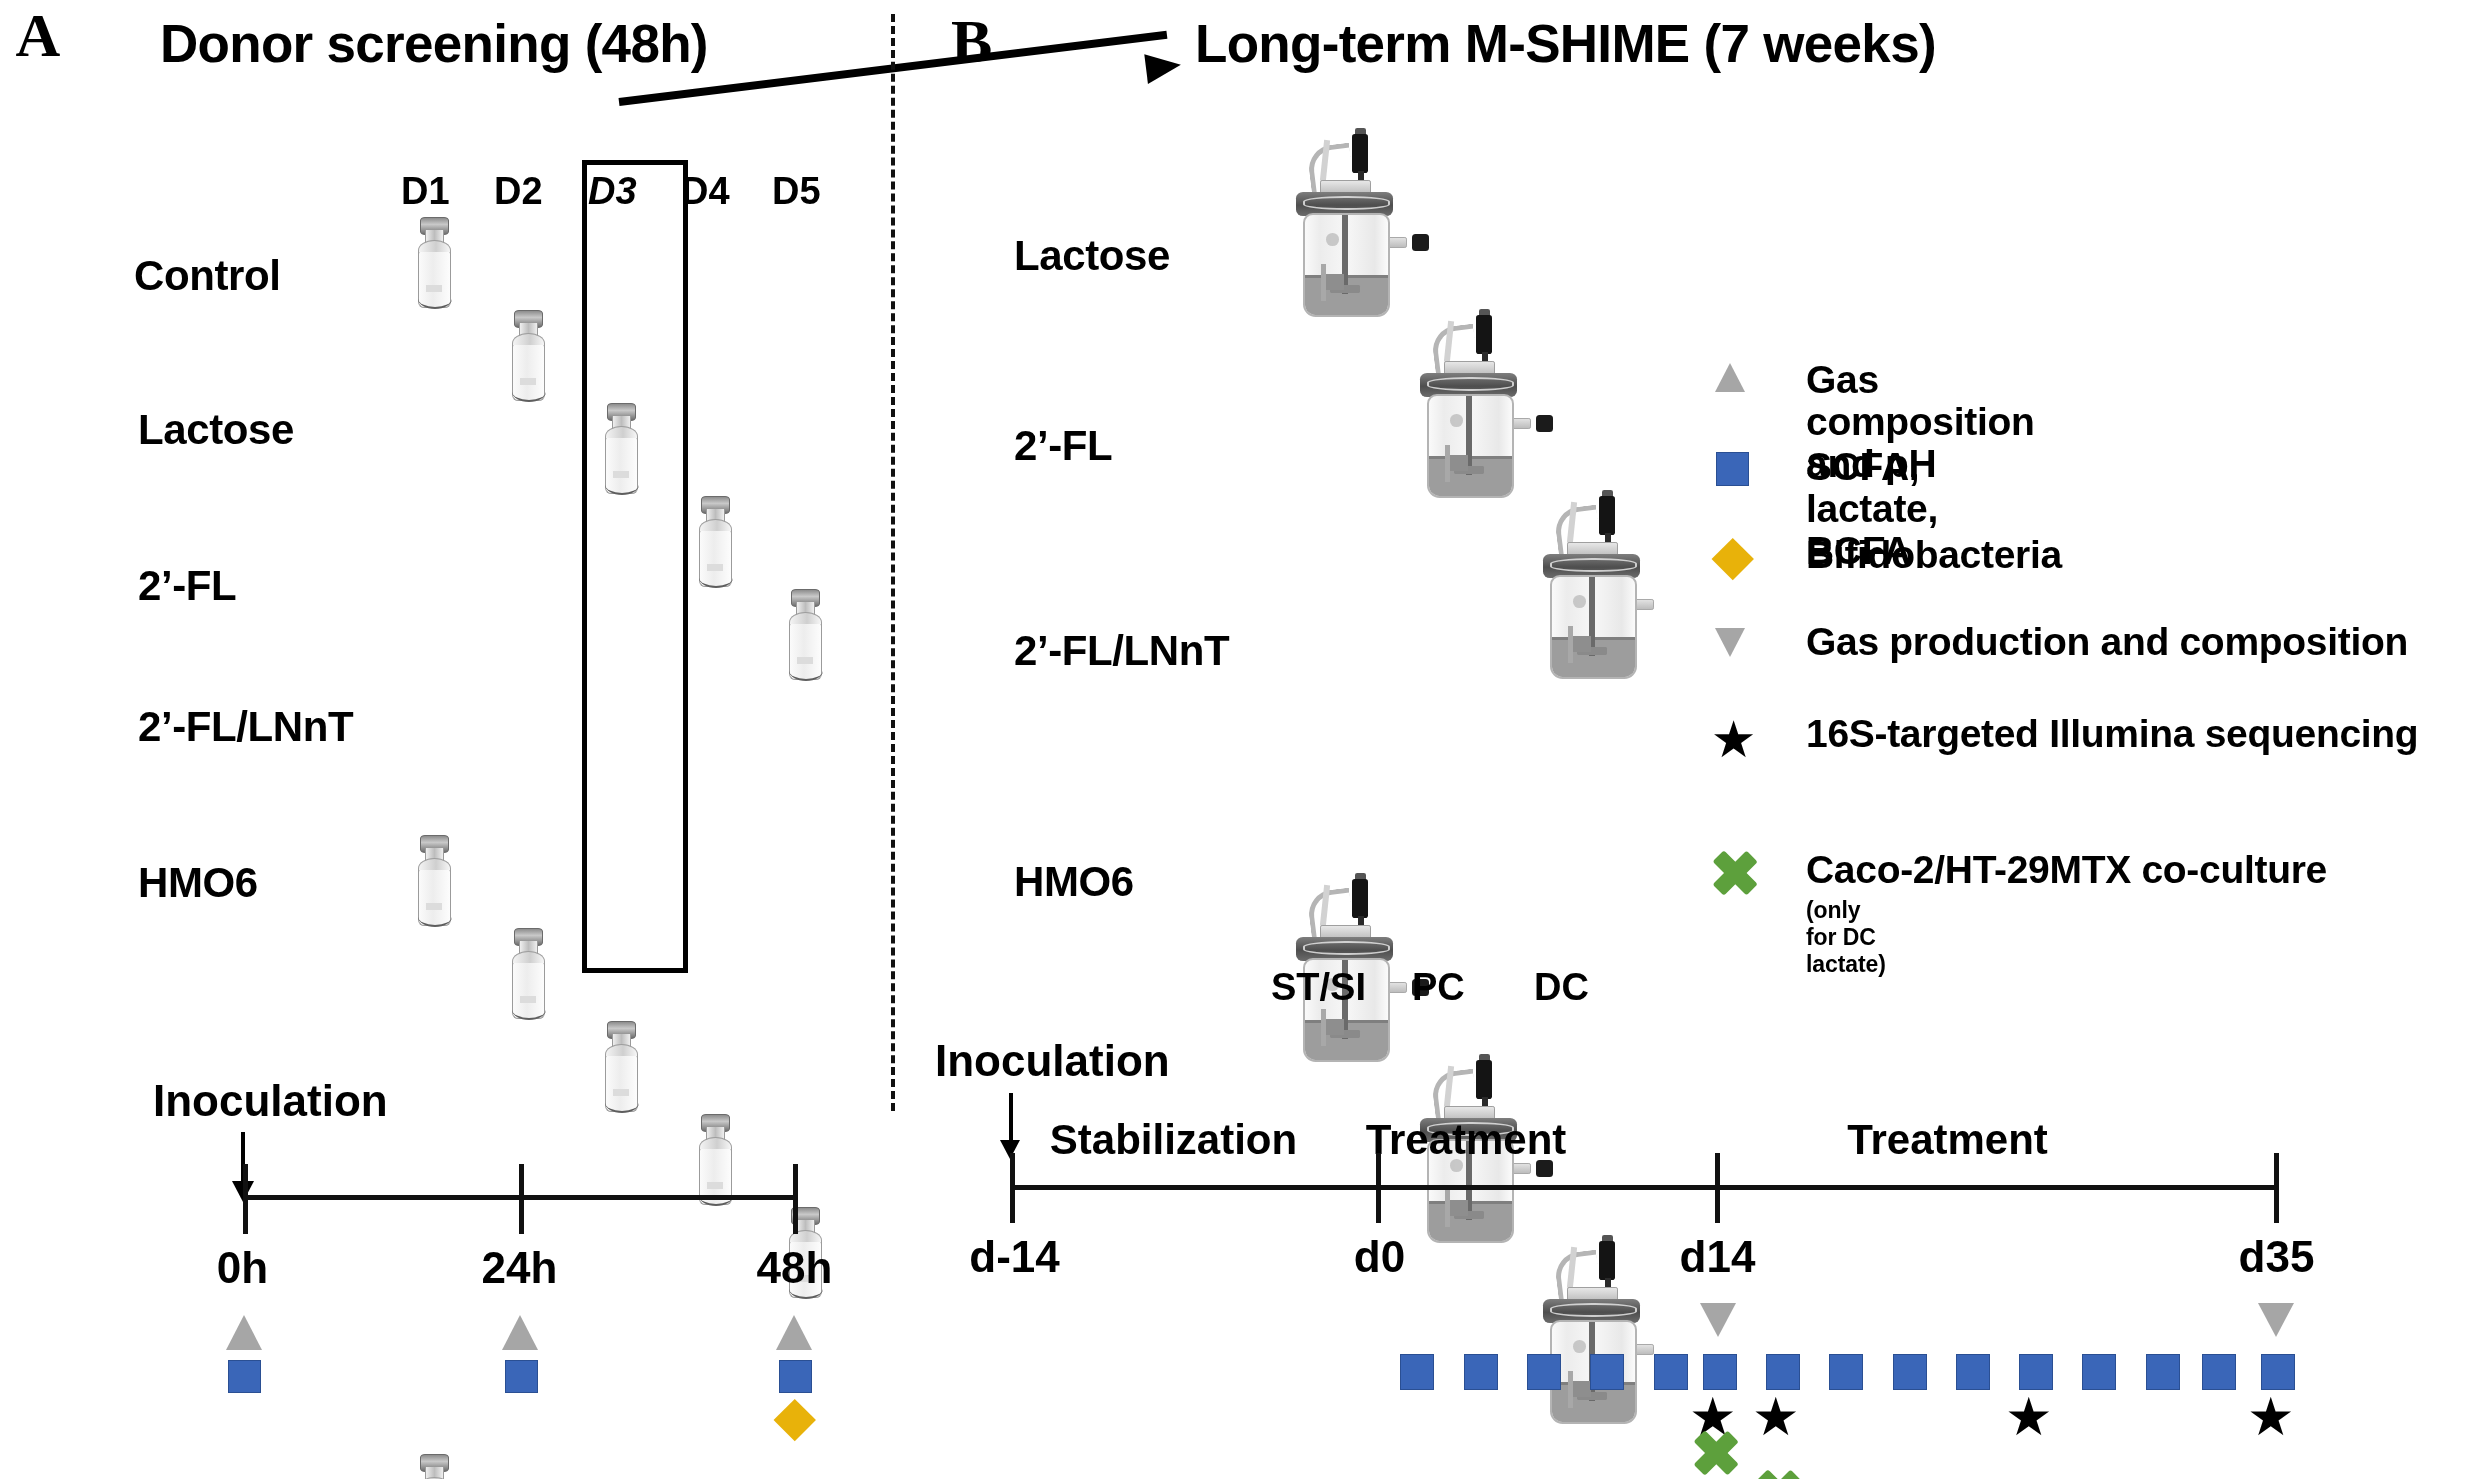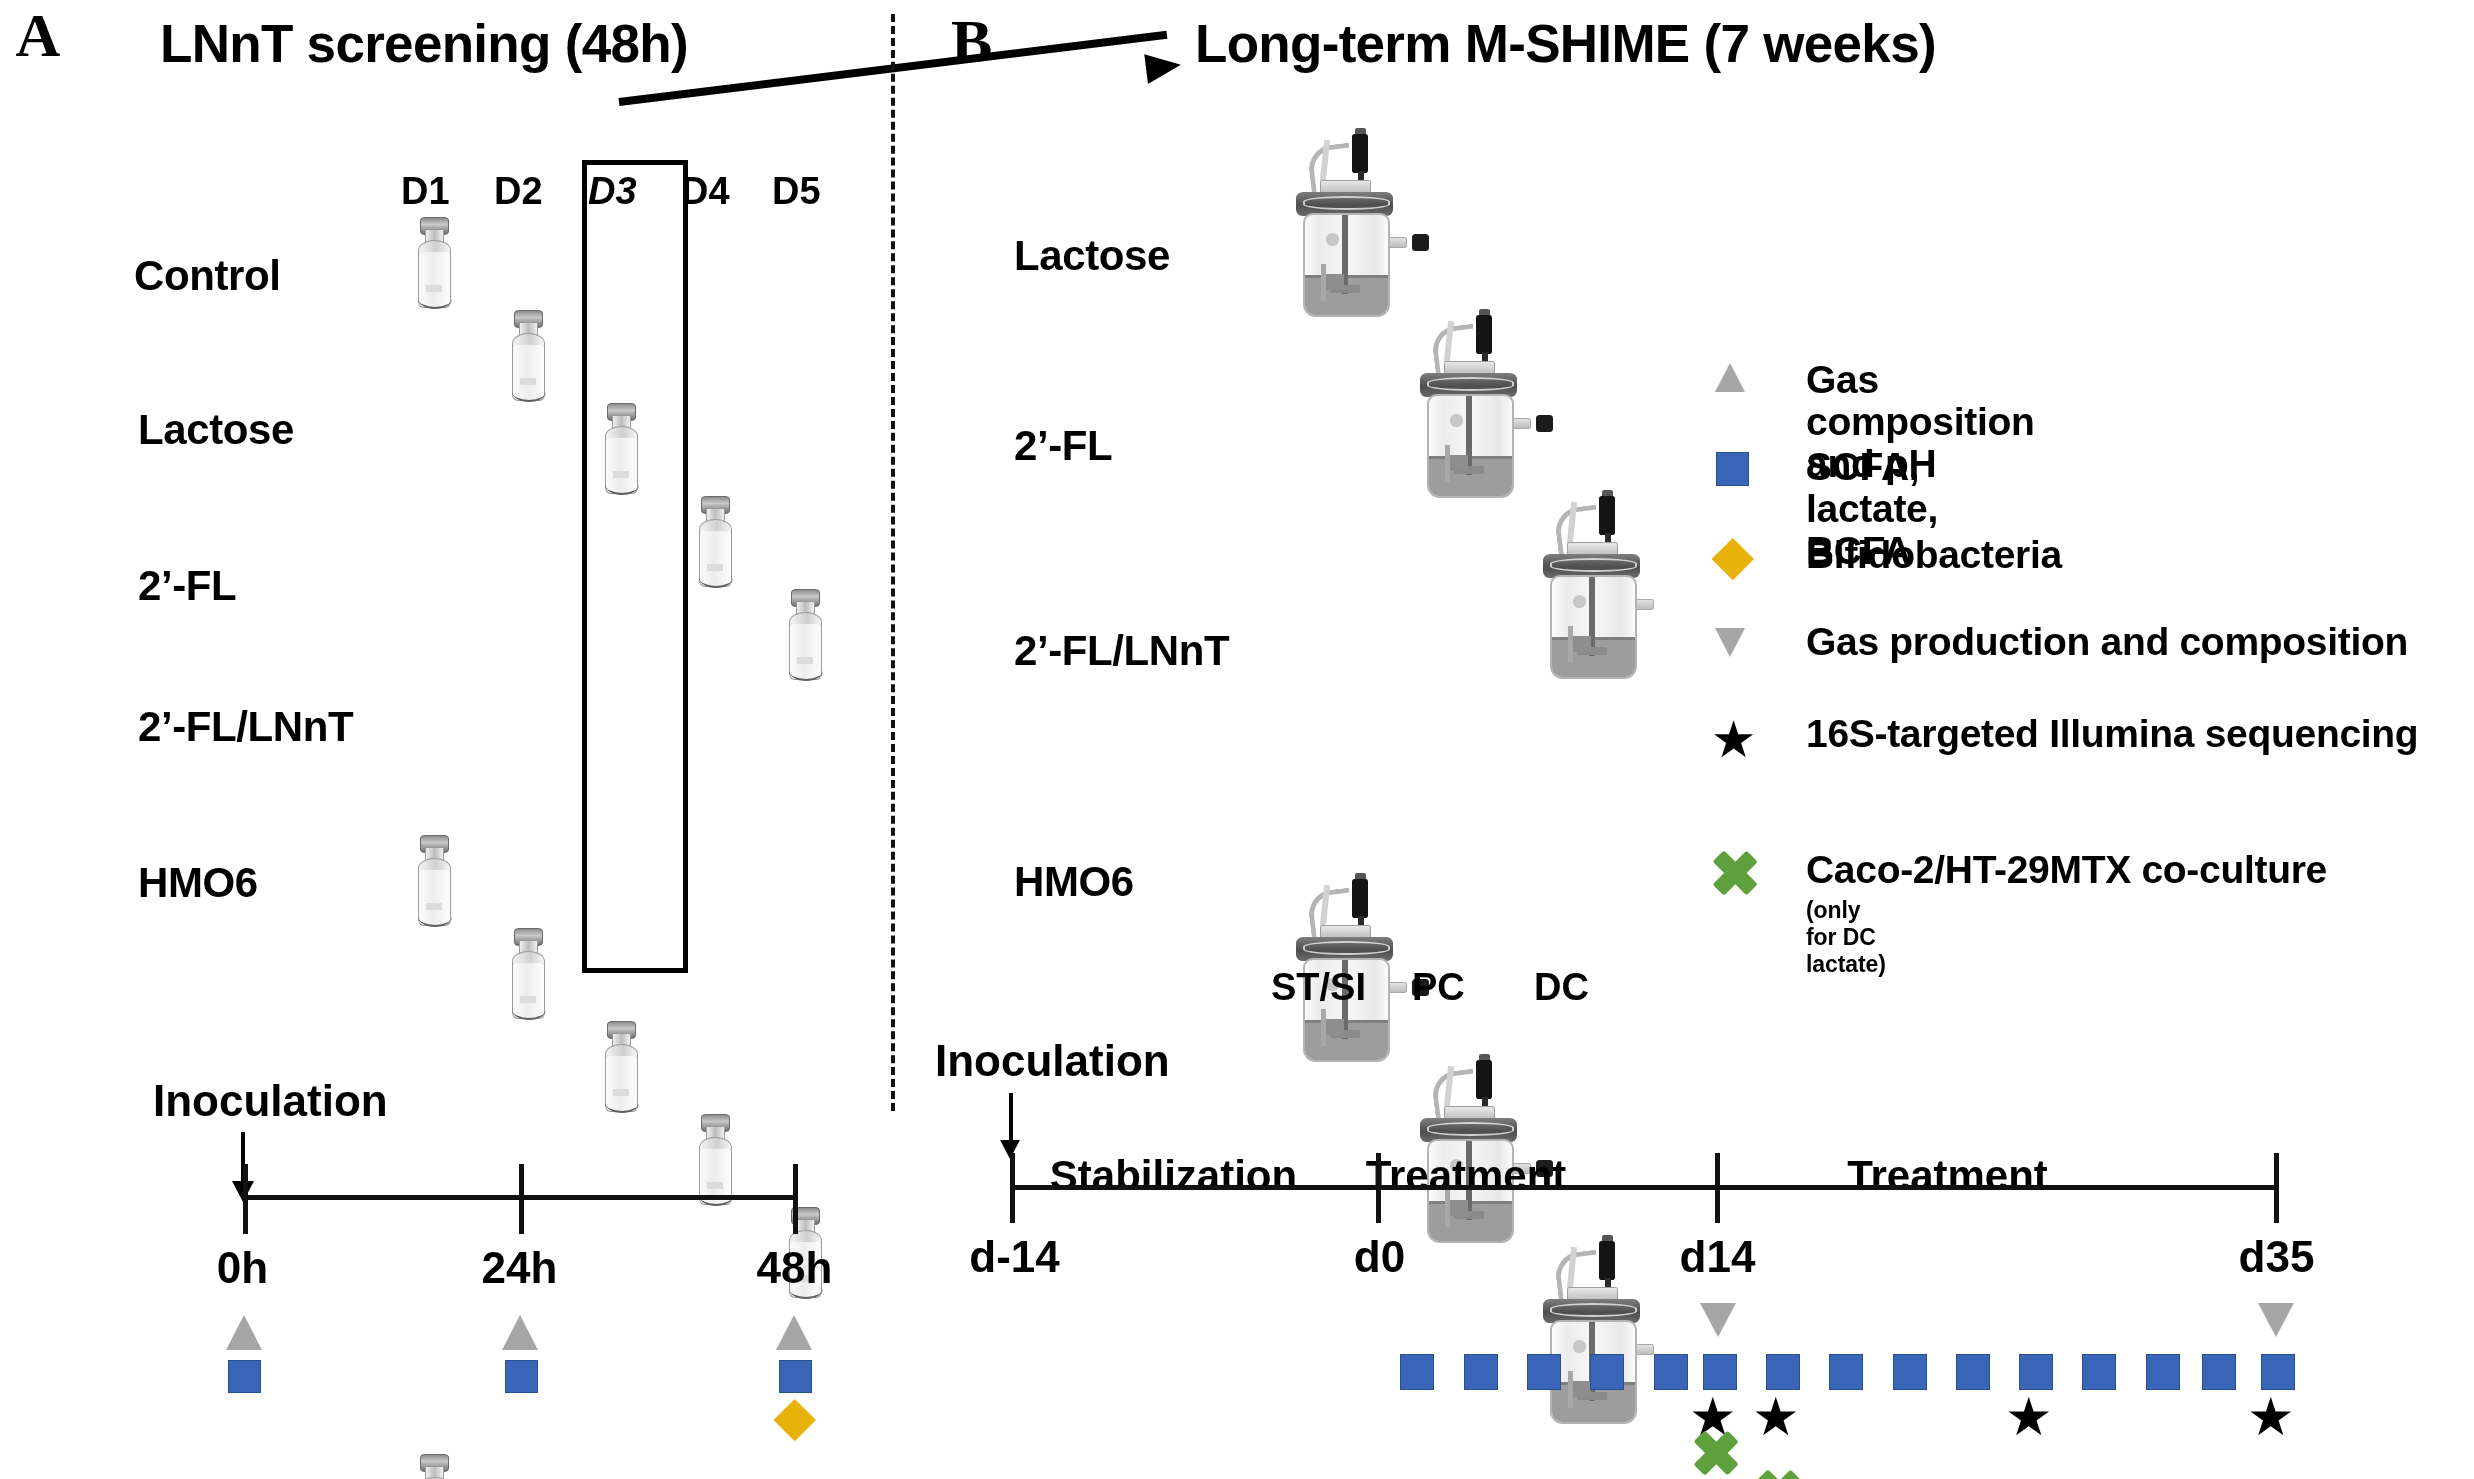--- a/index.html
+++ b/index.html
@@ -10,21 +10,21 @@
   .panel-letter{font-family:"Liberation Serif",serif;font-size:62px;font-weight:700;line-height:1;}
   .panel-title{font-family:"Liberation Sans",sans-serif;font-weight:700;font-size:53px;
                letter-spacing:-0.7px;white-space:nowrap;}
   .rowlabel{font-family:"Liberation Sans",sans-serif;font-weight:700;font-size:42px;
             letter-spacing:-0.4px;white-space:nowrap;}
   .collabel{font-family:"Liberation Sans",sans-serif;font-weight:700;font-size:38px;
             white-space:nowrap;text-align:left;}
   .tickcap{font-family:"Liberation Sans",sans-serif;font-weight:700;font-size:44px;
            white-space:nowrap;text-align:center;}
   .stage{font-family:"Liberation Sans",sans-serif;font-weight:700;font-size:42px;
-         white-space:nowrap;text-align:center;margin-top:36px;}
+         white-space:nowrap;text-align:center;}
   .inoc{font-family:"Liberation Sans",sans-serif;font-weight:700;font-size:44px;white-space:nowrap;}
   .legtext{font-family:"Liberation Sans",sans-serif;font-weight:700;font-size:39px;
            line-height:1.08;letter-spacing:-0.3px;}
   .legsub{font-family:"Liberation Sans",sans-serif;font-weight:700;font-size:23px;letter-spacing:-0.1px;}
 
   
   .vdash{border-left:4.9px dashed #111;height:1097px;}
 
   
   .d3box{border:5.6px solid #000;}
@@ -94,21 +94,21 @@
   .sq{border:1.4px solid #2a4f93;}
   .dia{transform:rotate(45deg);}
   .star{font-size:53px;line-height:0.8;color:#000;}
   .xmark{position:relative;}
   .xmark i{position:absolute;left:50%;top:50%;width:15.5px;height:48px;border-radius:2.8px;display:block;}
 </style>
 </head>
 <body>
 
 <div class="abs panel-letter" style="left:15.5px;top:4.2px;">A</div>
-<div class="abs panel-title" style="left:160px;top:12.7px;">LNnT screening (48h)</div>
+<div class="abs panel-title" style="left:160px;top:12.7px;">Donor screening (48h)</div>
 
 <div class="abs arrow-line" style="left:619px;top:98px;width:552px;transform:rotate(-7.0deg);"></div>
 <div class="abs" style="left:1146px;top:52px;width:0;height:0;border-top:15.5px solid transparent;border-bottom:15.5px solid transparent;border-left:35px solid #000;transform:rotate(-7deg);"></div>
 
 <div class="abs collabel" style="left:401px;top:170px;width:84px;">D1</div>
 <div class="abs collabel" style="left:494px;top:170px;width:84px;">D2</div>
 <div class="abs collabel" style="left:588px;top:170px;width:84px;font-style:italic;">D3</div>
 <div class="abs collabel" style="left:681px;top:170px;width:84px;">D4</div>
 <div class="abs collabel" style="left:772px;top:170px;width:84px;">D5</div>
 

